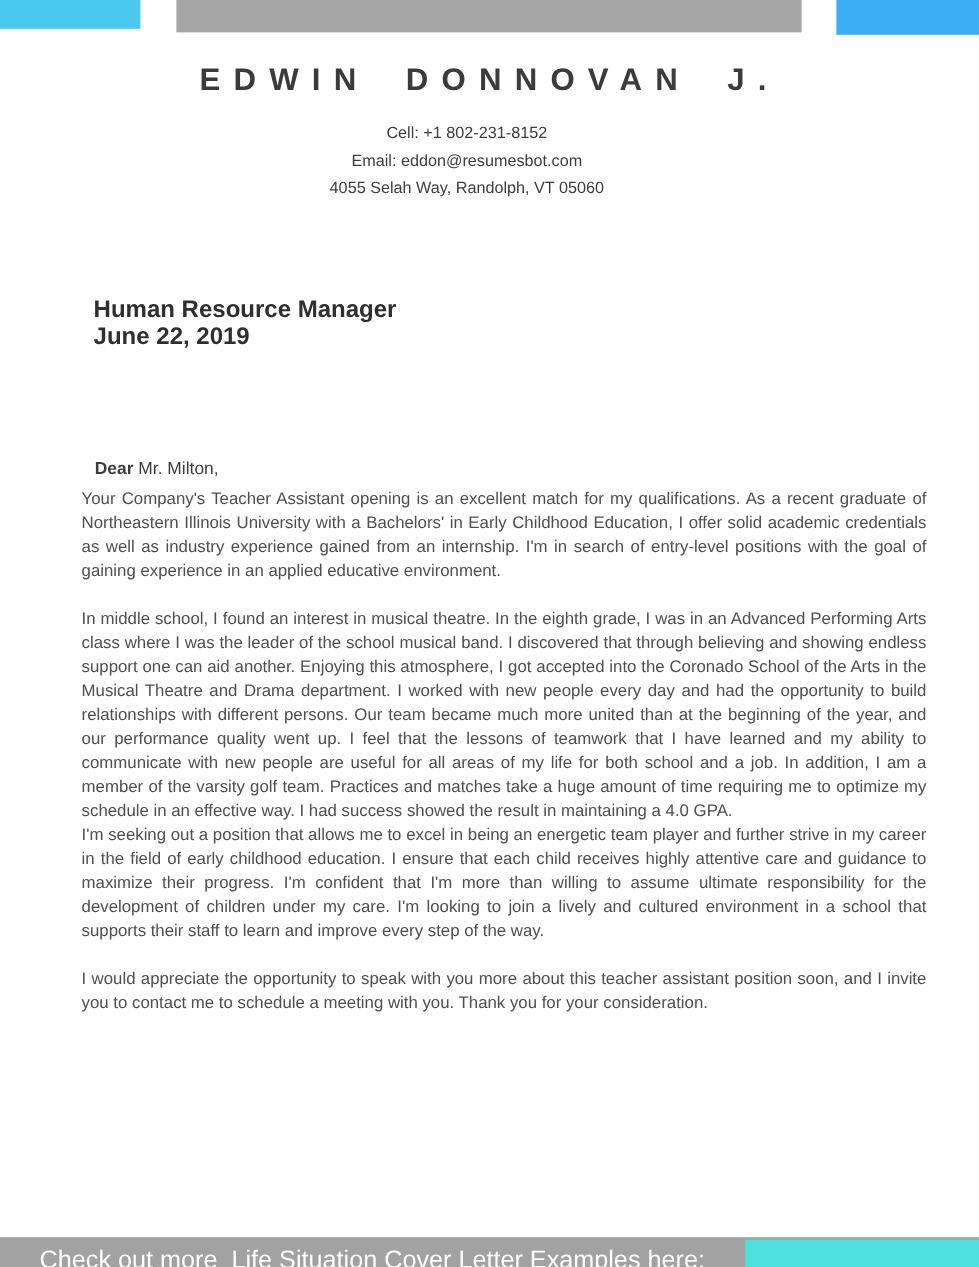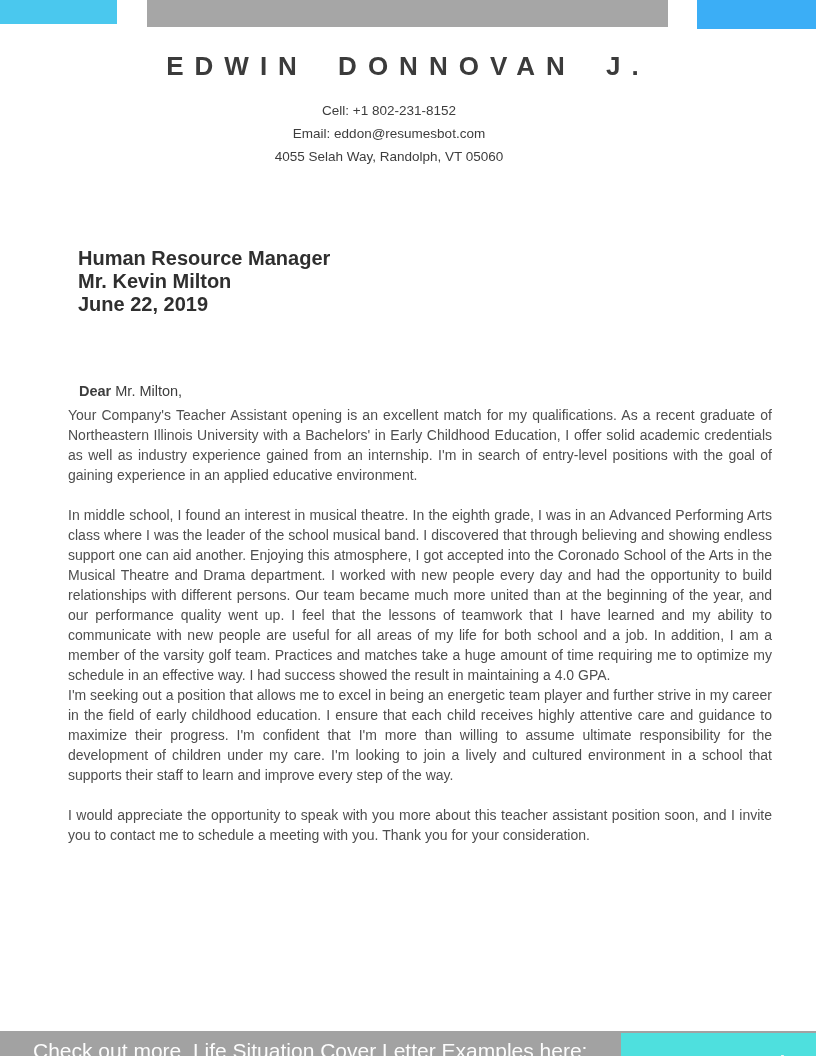--- a/index.html
+++ b/index.html
@@ -133,21 +133,20 @@
   <div class="name-heading">EDWIN DONNOVAN J.</div>
 
   <div class="contact-block">
     <div>Cell: +1 802-231-8152</div>
     <div>Email: eddon@resumesbot.com</div>
     <div>4055 Selah Way, Randolph, VT 05060</div>
   </div>
 
   <div class="recipient-block">
     <div>Human Resource Manager</div>
-    <div>Mr. Kevin Milton</div>
     <div>June 22, 2019</div>
   </div>
 
   <div class="greeting">
     <span class="salutation">Dear</span><span> Mr. Milton,</span>
   </div>
 
   <div class="letter-body">
     <p>Your Company's Teacher Assistant opening is an excellent match for my qualifications. As a recent graduate of Northeastern Illinois University with a Bachelors' in Early Childhood Education, I offer solid academic credentials as well as industry experience gained from an internship. I'm in search of entry-level positions with the goal of gaining experience in an applied educative environment.</p>
     <p class="para-gap">In middle school, I found an interest in musical theatre. In the eighth grade, I was in an Advanced Performing Arts class where I was the leader of the school musical band. I discovered that through believing and showing endless support one can aid another. Enjoying this atmosphere, I got accepted into the Coronado School of the Arts in the Musical Theatre and Drama department. I worked with new people every day and had the opportunity to build relationships with different persons. Our team became much more united than at the beginning of the year, and our performance quality went up. I feel that the lessons of teamwork that I have learned and my ability to communicate with new people are useful for all areas of my life for both school and a job. In addition, I am a member of the varsity golf team. Practices and matches take a huge amount of time requiring me to optimize my schedule in an effective way. I had success showed the result in maintaining a 4.0 GPA.</p>

